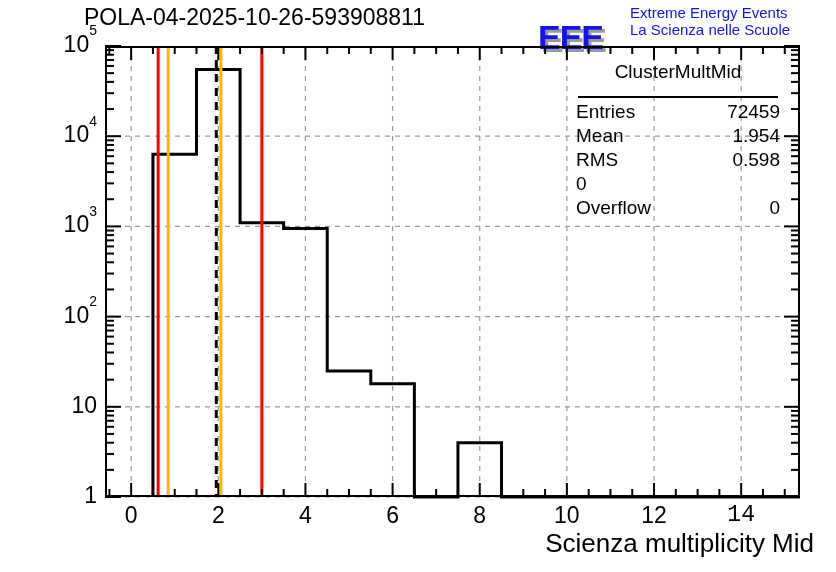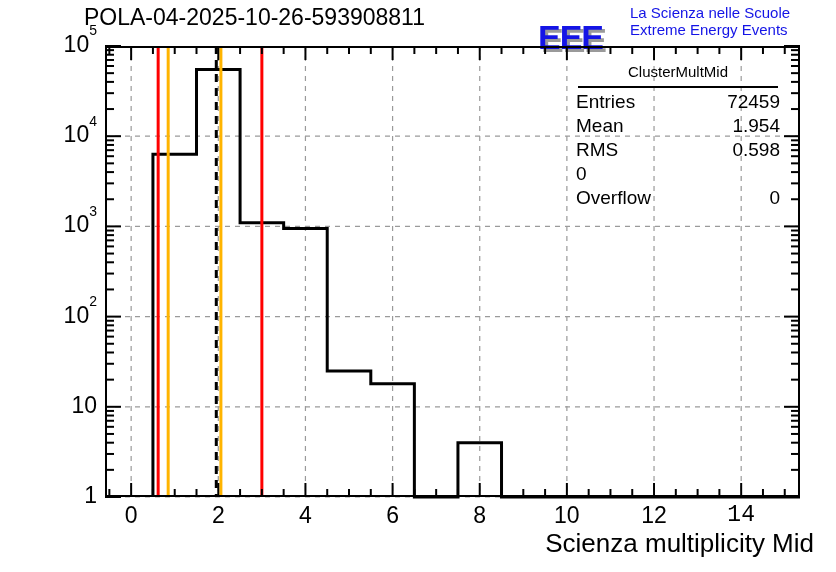--- a/index.html
+++ b/index.html
@@ -57,22 +57,22 @@
     font-size:26px; color:#000; font-family:"Liberation Sans",sans-serif;
     white-space:nowrap;
   }
 
   
   .stats{
     position:absolute; left:572px; top:60px; width:212px;
     font-family:"Liberation Sans",sans-serif; color:#000; background:transparent;
   }
   .stats .sttitle{
-    text-align:center; font-size:15px; line-height:24px;
-    border-bottom:2px solid #000; padding-bottom:2px; margin:0 6px 2px 6px;
+    text-align:center; font-size:19px; line-height:24px;
+    border-bottom:2px solid #000; padding-bottom:12px; margin:0 6px 2px 6px;
   }
   .stats .strow{
     display:flex; justify-content:space-between;
     font-size:19px; line-height:24px; padding:0 4px;align-items:flex-end;
   }
   .stats .strow .k{text-align:left;}
   .stats .strow .v{text-align:right;}
 </style>
 </head>
 <body>
@@ -80,22 +80,22 @@
 <div id="root">
 
   <div class="title">POLA-04-2025-10-26-593908811</div>
 
   <div class="logo">
     <div class="logo-mark">
       <div class="eeeShadow">EEE</div>
       <div class="eeeMain">EEE</div>
     </div>
     <div class="logo-text">
+      <div>Extreme Energy Events</div>
       <div>La Scienza nelle Scuole</div>
-      <div>Extreme Energy Events</div>
     </div>
   </div>
 
   <div class="plotarea">
     <svg class="layer" id="plot-svg" viewBox="0 0 695 451" preserveAspectRatio="none">
         <line x1="0" y1="451" x2="695" y2="451" stroke="#9a9a9a" stroke-width="1.2" stroke-dasharray="5,5"></line>
         <line x1="0" y1="360.8" x2="695" y2="360.8" stroke="#9a9a9a" stroke-width="1.2" stroke-dasharray="5,5"></line>
         <line x1="0" y1="270.6" x2="695" y2="270.6" stroke="#9a9a9a" stroke-width="1.2" stroke-dasharray="5,5"></line>
         <line x1="0" y1="180.40000000000003" x2="695" y2="180.40000000000003" stroke="#9a9a9a" stroke-width="1.2" stroke-dasharray="5,5"></line>
         <line x1="0" y1="90.19999999999999" x2="695" y2="90.19999999999999" stroke="#9a9a9a" stroke-width="1.2" stroke-dasharray="5,5"></line>

